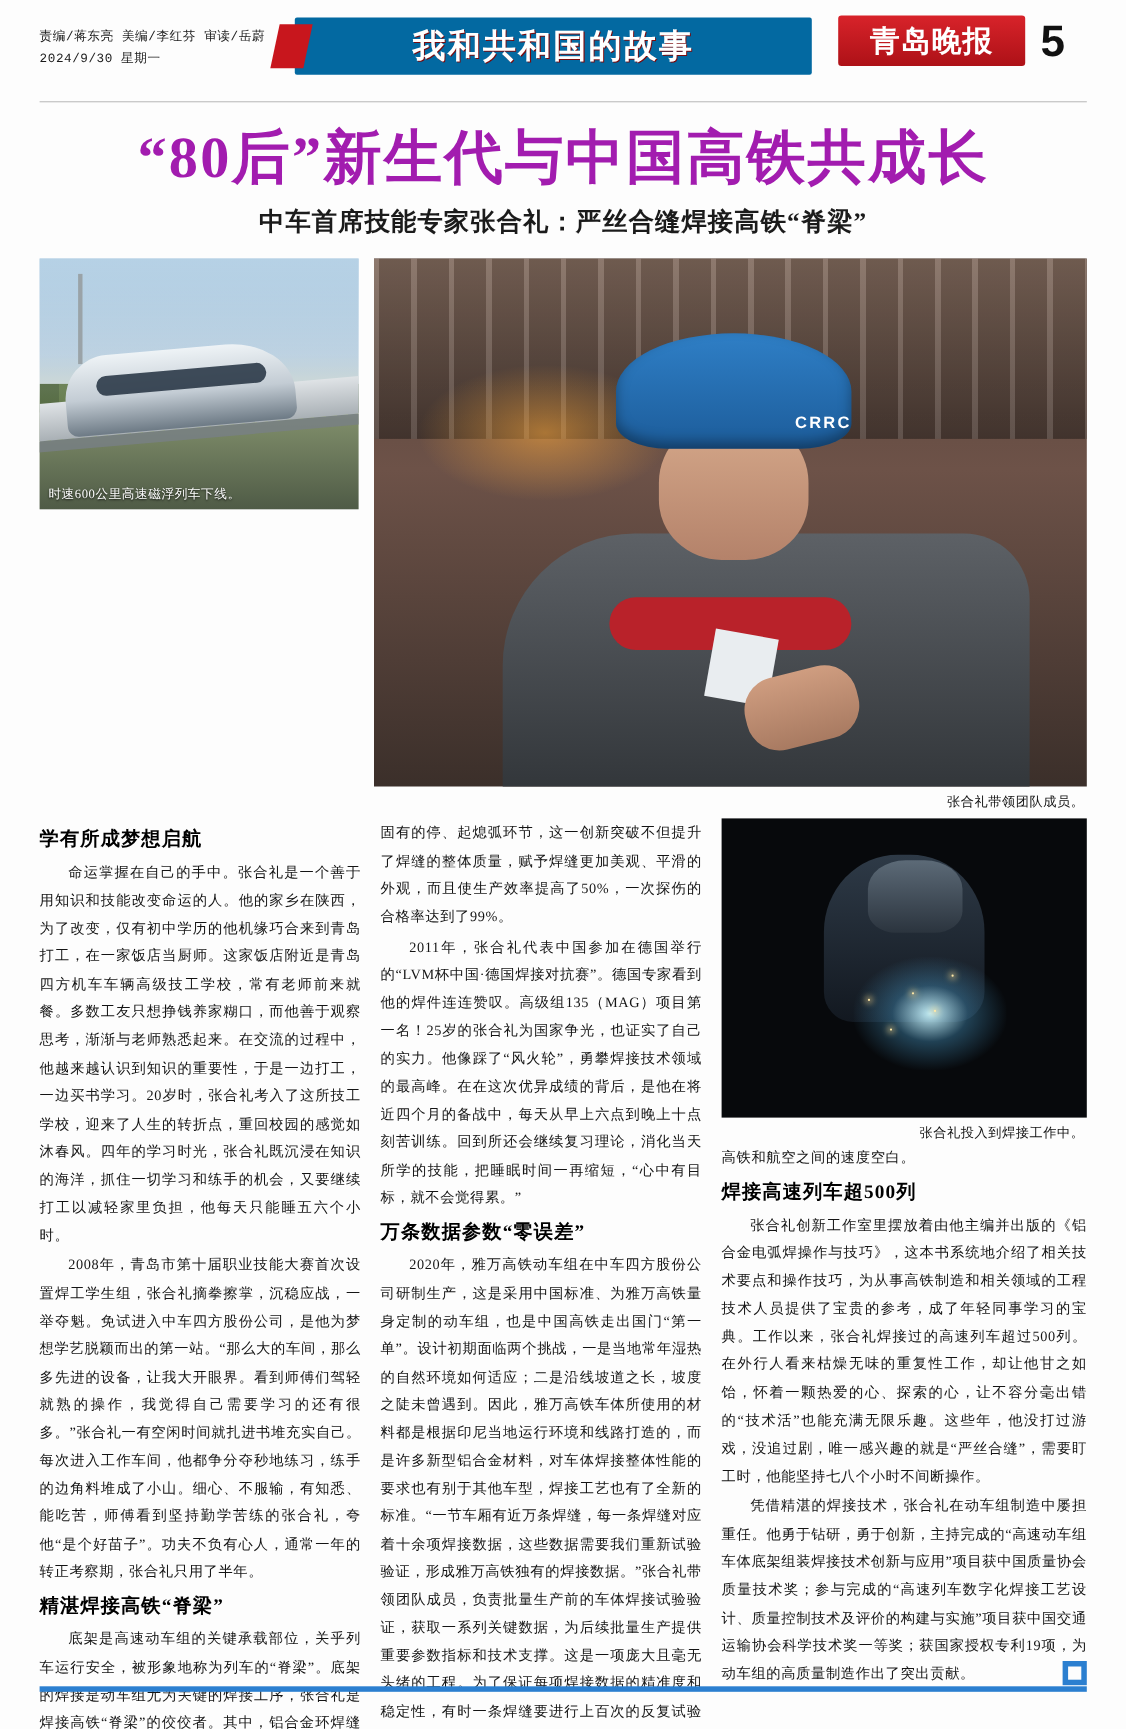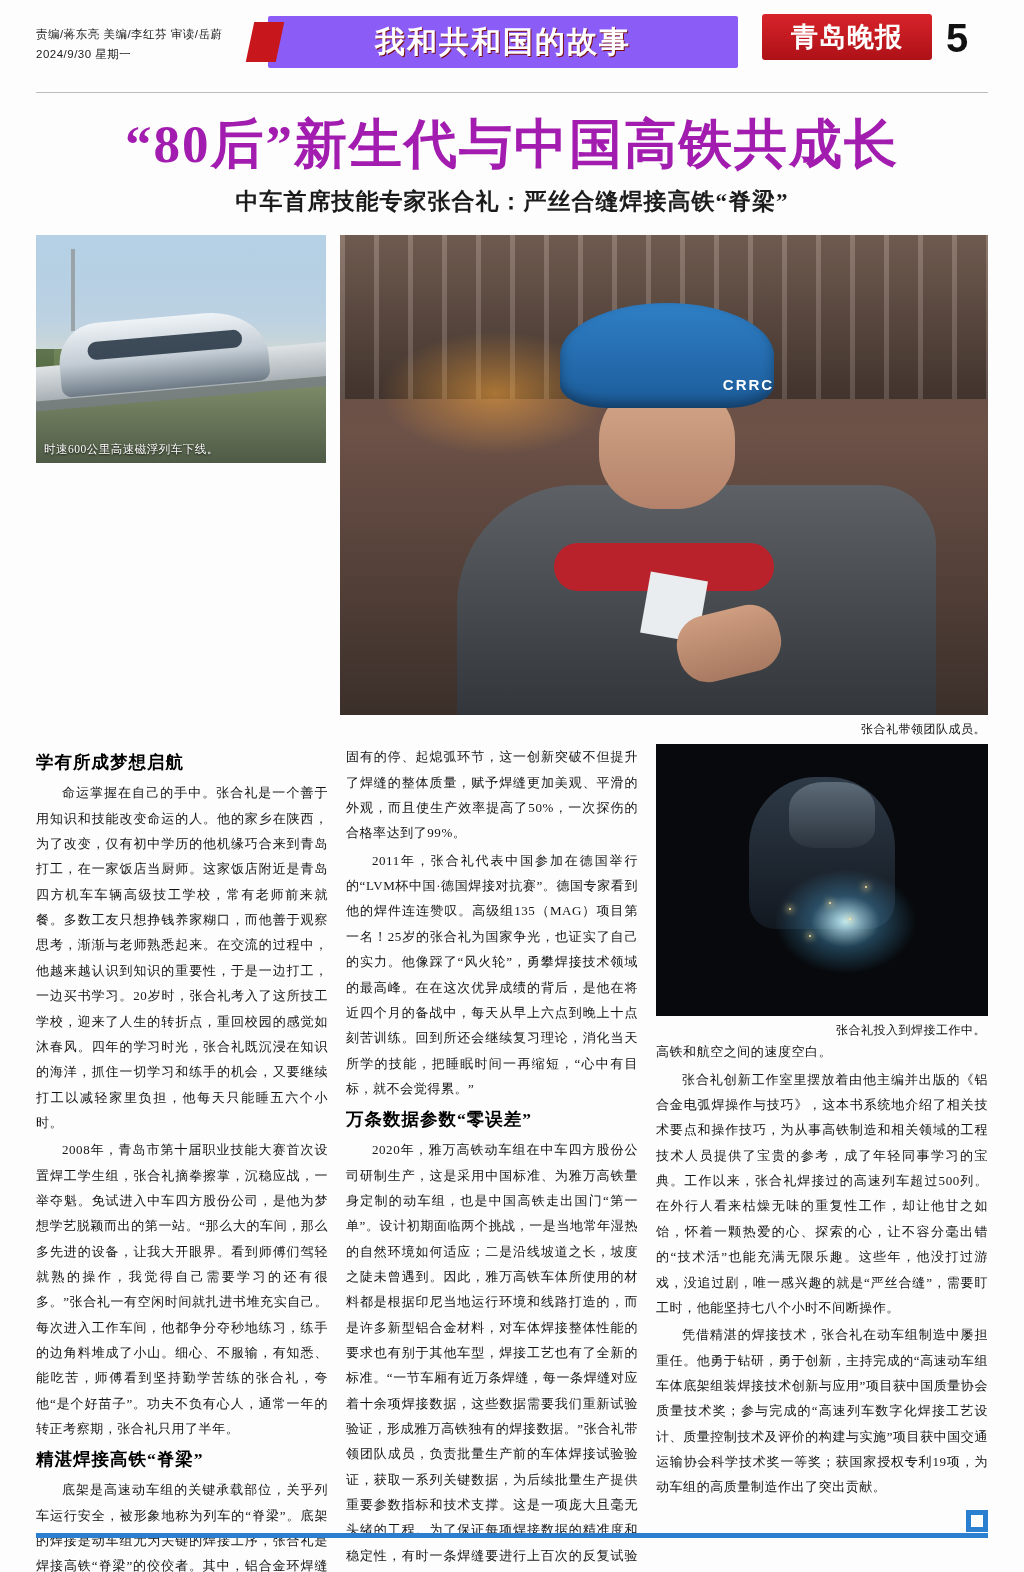--- a/index.html
+++ b/index.html
@@ -31,30 +31,30 @@
     display: flex;
     align-items: flex-start;
   }
   .credits {
     position: absolute;
     left: 36px;
     top: 24px;
     font-size: 11.5px;
     line-height: 1.75;
     color: #1a1a1a;
-    font-family: Liberation Sans, sans-serif;
+    font-family: Liberation Mono, monospace;
     letter-spacing: 0.5px;
   }
   .banner {
     position: absolute;
     left: 268px;
     top: 16px;
     width: 470px;
     height: 52px;
-    background: #8b5cf6;
+    background: #0369a1;
     display: flex;
     align-items: center;
     justify-content: center;
     border-radius: 2px;
   }
   .banner-text {
     color: #ffffff;
     font-size: 30px;
     font-weight: bold;
     letter-spacing: 2px;
@@ -446,20 +446,21 @@
         <div class="glow"></div>
         <div class="spark" style="left:52%;top:58%"></div>
         <div class="spark" style="left:58%;top:64%"></div>
         <div class="spark" style="left:46%;top:70%"></div>
         <div class="spark" style="left:63%;top:52%"></div>
         <div class="spark" style="left:40%;top:60%"></div>
       </div>
       <div class="photo-caption">张合礼投入到焊接工作中。</div>
 
       <p class="para" style="text-indent:0">高铁和航空之间的速度空白。</p>
+      <div class="sec-title">焊接高速列车超500列</div>
       <p class="para">张合礼创新工作室里摆放着由他主编并出版的《铝合金电弧焊操作与技巧》，这本书系统地介绍了相关技术要点和操作技巧，为从事高铁制造和相关领域的工程技术人员提供了宝贵的参考，成了年轻同事学习的宝典。工作以来，张合礼焊接过的高速列车超过500列。在外行人看来枯燥无味的重复性工作，却让他甘之如饴，怀着一颗热爱的心、探索的心，让不容分毫出错的“技术活”也能充满无限乐趣。这些年，他没打过游戏，没追过剧，唯一感兴趣的就是“严丝合缝”，需要盯工时，他能坚持七八个小时不间断操作。</p>
       <p class="para">凭借精湛的焊接技术，张合礼在动车组制造中屡担重任。他勇于钻研，勇于创新，主持完成的“高速动车组车体底架组装焊接技术创新与应用”项目获中国质量协会质量技术奖；参与完成的“高速列车数字化焊接工艺设计、质量控制技术及评价的构建与实施”项目获中国交通运输协会科学技术奖一等奖；获国家授权专利19项，为动车组的高质量制造作出了突出贡献。</p>
 
     </div>
   </div>
 
   <div class="bottom-rule"></div>
   <div class="corner-mark"></div>
 </div>
 

